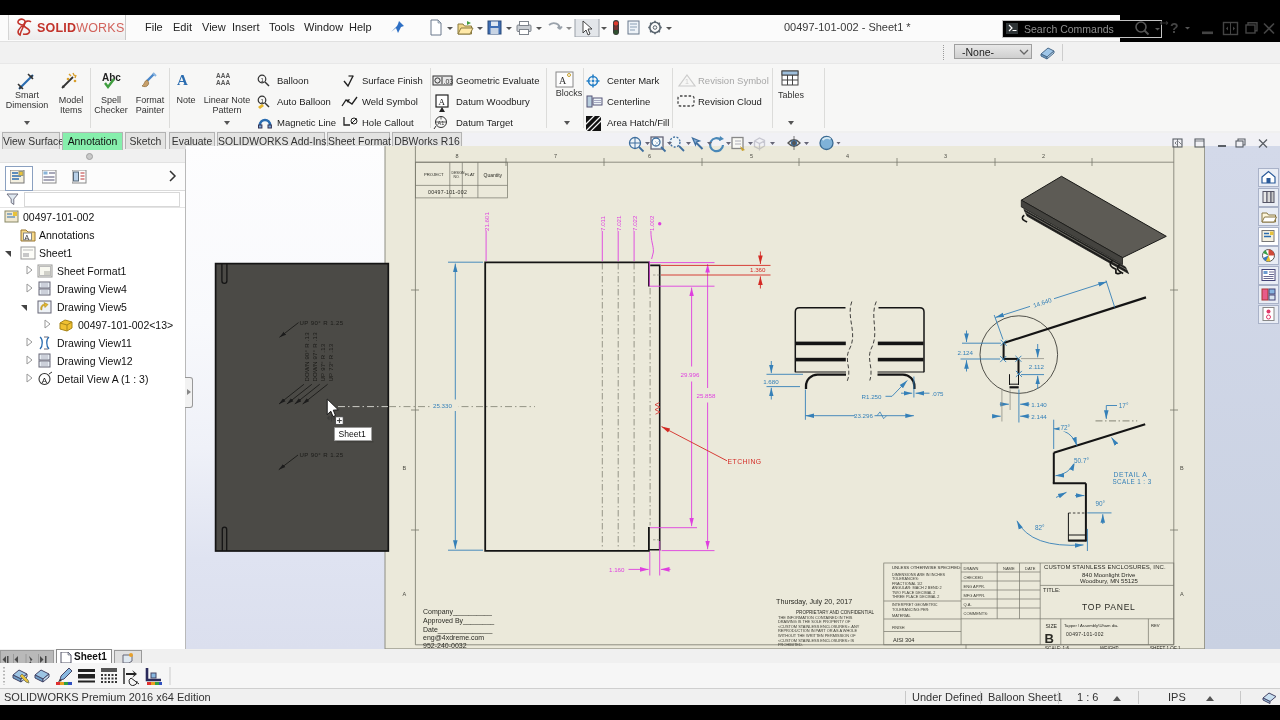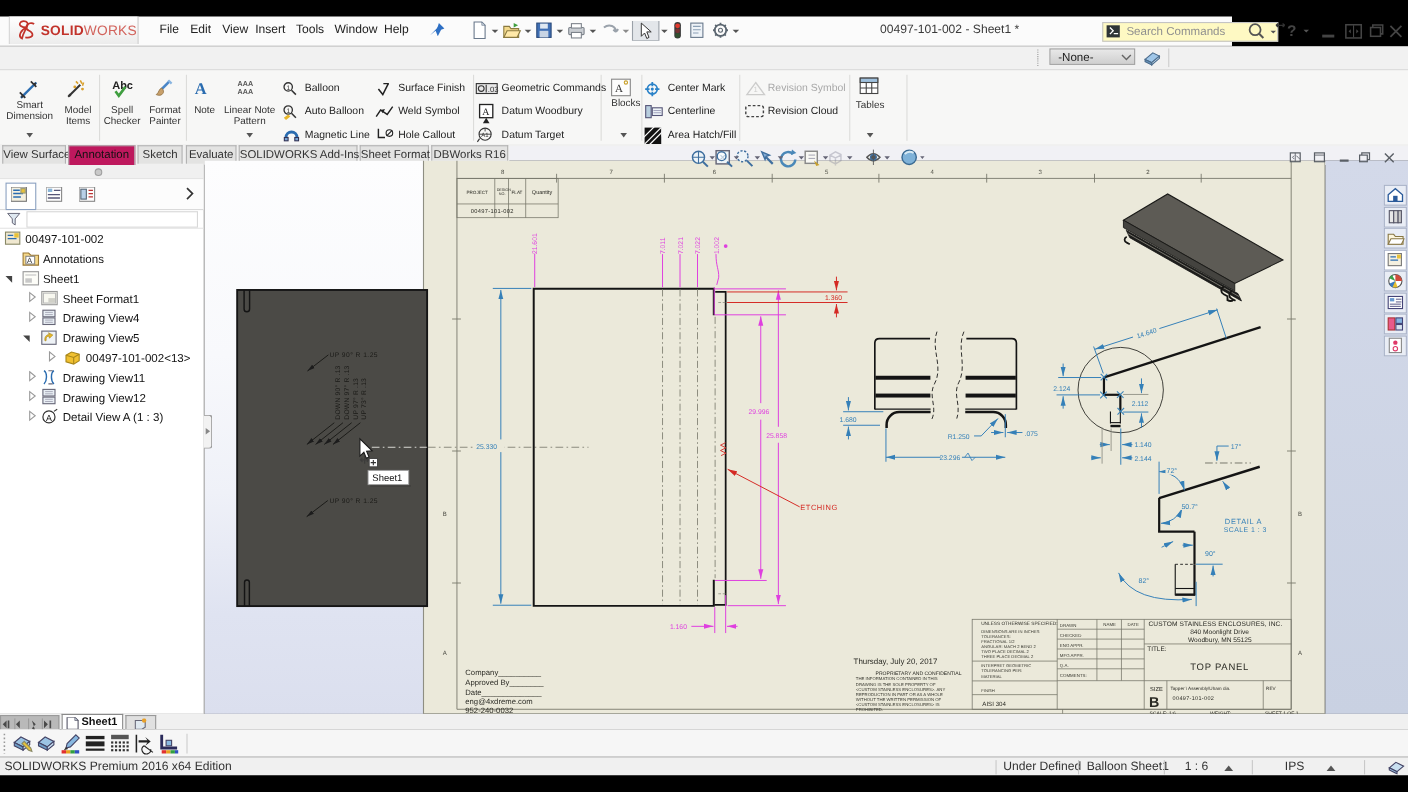--- a/index.html
+++ b/index.html
@@ -11,21 +11,21 @@
   #row2{left:0;top:41.5px;width:1280px;height:21.5px;background:#f1f1f1;}
   #ribbon{left:0;top:63px;width:1280px;height:68px;background:#f7f7f6;border-top:1px solid #e8e8e8;}
   #tabrow{left:0;top:131px;width:1280px;height:19px;background:#f0f0f0;}
   #gstrip{left:463px;top:133px;width:817px;height:13px;background:#f1f1f5;border-bottom:1.4px solid #3c4046;}
   .sep{position:absolute;top:4px;width:1px;height:60px;background:#dcdcda;}
   .biglbl{position:absolute;font-size:9px;color:#333;text-align:center;line-height:9.5px;}
   .caret{position:absolute;width:0;height:0;border-left:3px solid transparent;border-right:3px solid transparent;border-top:4px solid #555;}
   .slbl{position:absolute;font-size:9.5px;color:#222;white-space:nowrap;}
   .tab{position:absolute;top:1px;height:17px;background:#e3e3e2;border:1px solid #b3b3b3;border-bottom:none;
        font-size:10.4px;color:#333;text-align:center;line-height:17px;box-sizing:border-box;white-space:nowrap;}
-  .tab.active{background:#be185d;color:#111;height:18px;z-index:3;}
+  .tab.active{background:#86efac;color:#111;height:18px;z-index:3;}
   #lpanel{left:0;top:149px;width:186px;height:500px;background:#fff;border-right:1px solid #b9b9b9;box-sizing:border-box;}
   #taskpane{left:1205px;top:146px;width:75px;height:503px;background:linear-gradient(180deg,#d3d9e9,#c9d1e2);}
   .tpbtn{position:absolute;left:53px;width:21px;height:19px;background:#e9edf5;border:1px solid #a9b2c8;box-sizing:border-box;}
   #sheettabs{left:0;top:649px;width:1280px;height:14px;background:#f0f0f0;}
   #btoolbar{left:0;top:663px;width:1280px;height:24.5px;background:#f6f6f6;}
   #statusbar{left:0;top:687.5px;width:1280px;height:17.5px;background:#f0f0f0;border-top:1px solid #cfcfcf;box-sizing:border-box;font-size:11px;color:#333;}
   #blackbottom{left:0;top:705px;width:1280px;height:15px;background:#000;}
   .menu{position:absolute;top:0;height:25px;line-height:25px;font-size:11px;color:#222;}
   .st-sep{position:absolute;top:2px;width:1px;height:13px;background:#c8c8c8;}
   .stxt{position:absolute;top:0;height:17px;line-height:16px;text-align:right;}
@@ -97,23 +97,23 @@
           <path d="M-6.8 0 h2"></path>
           <path d="M6.8 0 h-2"></path>
           <path d="M-4.8 -4.8 l1.4 1.4"></path>
           <path d="M4.8 4.8 l-1.4 -1.4"></path>
           <path d="M-4.8 4.8 l1.4 -1.4"></path>
           <path d="M4.8 -4.8 l-1.4 1.4"></path>
         </g>
       </g>
     <path d="M239 8 l3 3 3-3 z" fill="#555"></path>
   </svg>
-  <span class="abs" style="left:800px;top:0;width:110px;text-align:right;height:25px;line-height:25px;font-size:11px;color:#3a3a3a;white-space:nowrap">00497-101-002 - Sheet1 *</span>
-
-  <div class="abs" style="left:1002px;top:4.5px;width:158px;height:16px;background:#fef9c3;border:1px solid #c4c4c4;">
+  <span class="abs" style="left:784px;top:0;width:110px;text-align:right;height:25px;line-height:25px;font-size:11px;color:#3a3a3a;white-space:nowrap">00497-101-002 - Sheet1 *</span>
+
+  <div class="abs" style="left:1002px;top:4.5px;width:158px;height:16px;background:#000000;border:1px solid #c4c4c4;">
     <div class="abs" style="left:3px;top:2px;width:12px;height:11px;background:#2e3436;"></div>
     <svg class="abs" style="left:4.5px;top:3.5px" width="9" height="8" viewBox="0 0 9 8">
         <path d="M1 1 l3 3 -3 3 M4.5 6.5 h4" stroke="#fff" stroke-width="1.2" fill="none"></path>
       </svg>
     <span class="abs" style="left:21px;top:2px;font-size:10.5px;color:#8f8f8f">Search Commands</span>
   </div>
   <svg class="abs" style="left:1133px;top:5px" width="150" height="17" viewBox="0 0 150 17">
     <circle cx="8" cy="7" r="5" fill="none" stroke="#555" stroke-width="1.6"></circle>
       <path d="M11.5 10.5 l4 4" stroke="#555" stroke-width="1.8"></path>
     <path d="M22 8 l2.5 2.5 2.5-2.5 z" fill="#555"></path>
@@ -288,21 +288,21 @@
   <div class="caret" style="left:224px;top:57px"></div>
   <div class="caret" style="left:564px;top:57px"></div>
   <div class="caret" style="left:788px;top:57px"></div>
 
   <div class="slbl" style="left:277px;top:11px">Balloon</div>
   <div class="slbl" style="left:277px;top:32px">Auto Balloon</div>
   <div class="slbl" style="left:277px;top:53px">Magnetic Line</div>
   <div class="slbl" style="left:362px;top:11px">Surface Finish</div>
   <div class="slbl" style="left:362px;top:32px">Weld Symbol</div>
   <div class="slbl" style="left:362px;top:53px">Hole Callout</div>
-  <div class="slbl" style="left:456px;top:11px">Geometric Commands</div>
+  <div class="slbl" style="left:456px;top:11px">Geometric Evaluate</div>
   <div class="slbl" style="left:456px;top:32px">Datum Woodbury</div>
   <div class="slbl" style="left:456px;top:53px">Datum Target</div>
   <div class="slbl" style="left:607px;top:11px">Center Mark</div>
   <div class="slbl" style="left:607px;top:32px">Centerline</div>
   <div class="slbl" style="left:607px;top:53px">Area Hatch/Fill</div>
   <div class="slbl" style="left:698px;top:11px;color:#a8a8a8">Revision Symbol</div>
   <div class="slbl" style="left:698px;top:32px">Revision Cloud</div>
 </div>
 
 <div id="tabrow" class="abs">

